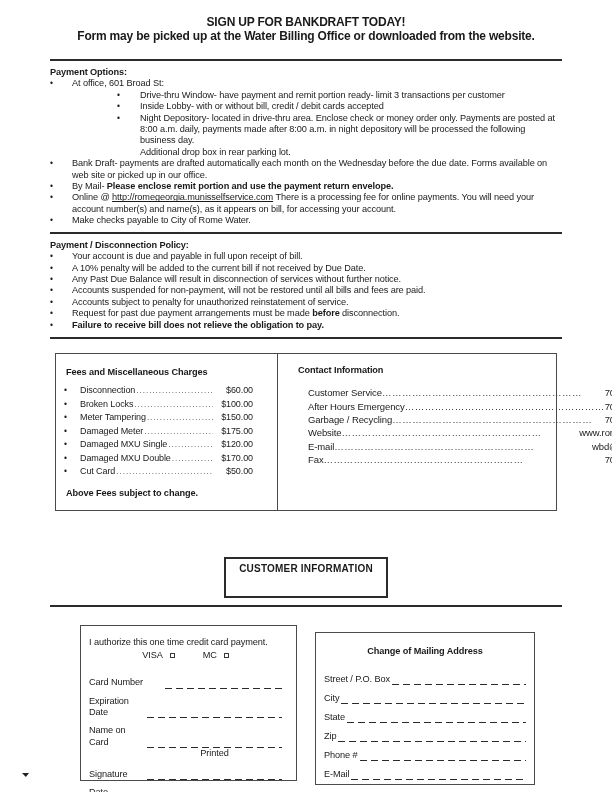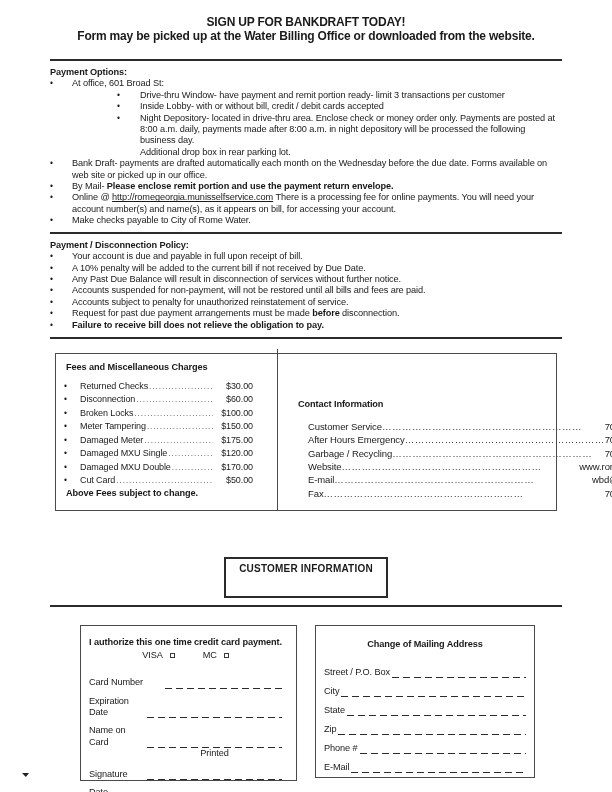--- a/index.html
+++ b/index.html
@@ -22,21 +22,21 @@
   .li1 > .bullet { width: 22px; flex: none; }
   .li1 > .txt { flex: 1; }
   .li2 { display: flex; margin-left: 67px; }
   .li2 > .bullet { width: 23px; flex: none; }
   .li2 > .txt { flex: 1; }
   .bullet::before { content: "\2022"; font-size: 8.5px; }
   .b { font-weight: bold; }
   .u { text-decoration: underline; }
   .block { display: block; }
 
-  .fees-contact { display: flex; border: 1px solid #4a4a4a; margin: 14px 55px 0 55px; height: 158px; align-items: flex-end; }
+  .fees-contact { display: flex; border: 1px solid #4a4a4a; margin: 14px 55px 0 55px; height: 158px; }
   .fees-panel { width: 222px; flex: none; border-right: 1px solid #4a4a4a; padding: 13px 24px 11px 8px; display: flex; flex-direction: column; }
   .fees-title { font-weight: bold; margin-bottom: 6px; margin-left: 2px; }
   .fee-row { display: flex; align-items: baseline; line-height: 12.5px; font-size: 9px; }
   .fee-row > .bullet { width: 16px; flex: none; }
   .fee-label { flex: none; white-space: nowrap; }
   .fee-leader { flex: 1; overflow: hidden; white-space: nowrap; font-size: 8px; color: #2e2e2e; letter-spacing: 1px; padding: 0 1px; }
   .fee-leader::after { content: "...................................................................."; }
   .fee-amount { flex: none; width: 40px; text-align: right; }
   .fees-footer { font-weight: bold; margin-top: auto; margin-left: 2px; }
 
@@ -46,32 +46,32 @@
   .contact-label { flex: none; white-space: nowrap; }
   .contact-leader { flex: 1; overflow: hidden; white-space: nowrap; color: #2e2e2e; letter-spacing: 0.5px; }
   .contact-leader::after { content: "\2026\2026\2026\2026\2026\2026\2026\2026\2026\2026\2026\2026\2026\2026\2026\2026\2026\2026\2026\2026"; }
   .contact-value { flex: none; white-space: nowrap; }
 
   .banner-wrap { text-align: center; margin-top: 46px; }
   .banner { display: inline-block; border: 2px solid #2b2b2b; padding: 4px 13px 22px 13px; font-weight: bold; font-size: 10px; letter-spacing: 0.2px; }
 
   .bottom-row { display: flex; margin: 18px 0 0 80px; gap: 18px; }
   .cc-box { width: 217px; height: 156px; border: 1px solid #4a4a4a; padding: 11px 14px 10px 8px; }
-  .cc-title { font-weight: bold; }
+  .cc-title { font-weight: normal; }
   .cc-cards { display: flex; justify-content: center; align-items: center; gap: 28px; margin-top: 1px; }
   .card-opt { display: flex; align-items: center; }
   .checkbox { display: inline-block; width: 5px; height: 5px; border: 1px solid #3a3a3a; margin-left: 7px; }
   .cc-row { display: flex; align-items: flex-end; margin-top: 7px; }
   .cc-row-first { margin-top: 16px; gap: 18px; }
   .cc-row-sig { margin-top: 9px; }
   .cc-label { width: 58px; flex: none; }
   .dash { flex: 1; height: 11px; background: repeating-linear-gradient(90deg, #2b2b2b 0 7px, transparent 7px 11px) bottom left / 100% 1px no-repeat; }
   .cc-printed { margin-left: 58px; text-align: center; }
 
-  .mail-box { width: 220px; height: 153px; border: 1px solid #4a4a4a; padding: 9px 8px 10px 8px; }
+  .mail-box { width: 220px; height: 153px; border: 1px solid #4a4a4a; padding: 9px 8px 10px 8px; margin-top: 7px; }
   .mail-title { font-weight: bold; text-align: center; margin-top: 4px; }
   .mail-row { display: flex; align-items: flex-end; margin-top: 7.6px; }
   .mail-row-first { margin-top: 16px; }
   .mail-label { flex: none; white-space: nowrap; padding-right: 2px; }
 
   .corner-mark { position: absolute; left: 22px; bottom: 15px; width: 7px; height: 4px; background: #222; clip-path: polygon(0 0, 100% 0, 55% 100%); }
 </style>
 </head>
 <body>
 
@@ -152,26 +152,20 @@
       <span class="bullet"></span>
       <span class="txt b">Failure to receive bill does not relieve the obligation to pay.</span>
     </div>
   </div>
 
   <hr class="rule rule-3">
 
   <div class="fees-contact">
     <div class="fees-panel">
       <div class="fees-title">Fees and Miscellaneous Charges</div>
-      <div class="fee-row">
-          <span class="bullet"></span>
-          <span class="fee-label">Returned Checks</span>
-          <span class="fee-leader"></span>
-          <span class="fee-amount">$30.00</span>
-        </div>
       <div class="fee-row">
           <span class="bullet"></span>
           <span class="fee-label">Disconnection</span>
           <span class="fee-leader"></span>
           <span class="fee-amount">$60.00</span>
         </div>
       <div class="fee-row">
           <span class="bullet"></span>
           <span class="fee-label">Broken Locks</span>
           <span class="fee-leader"></span>

